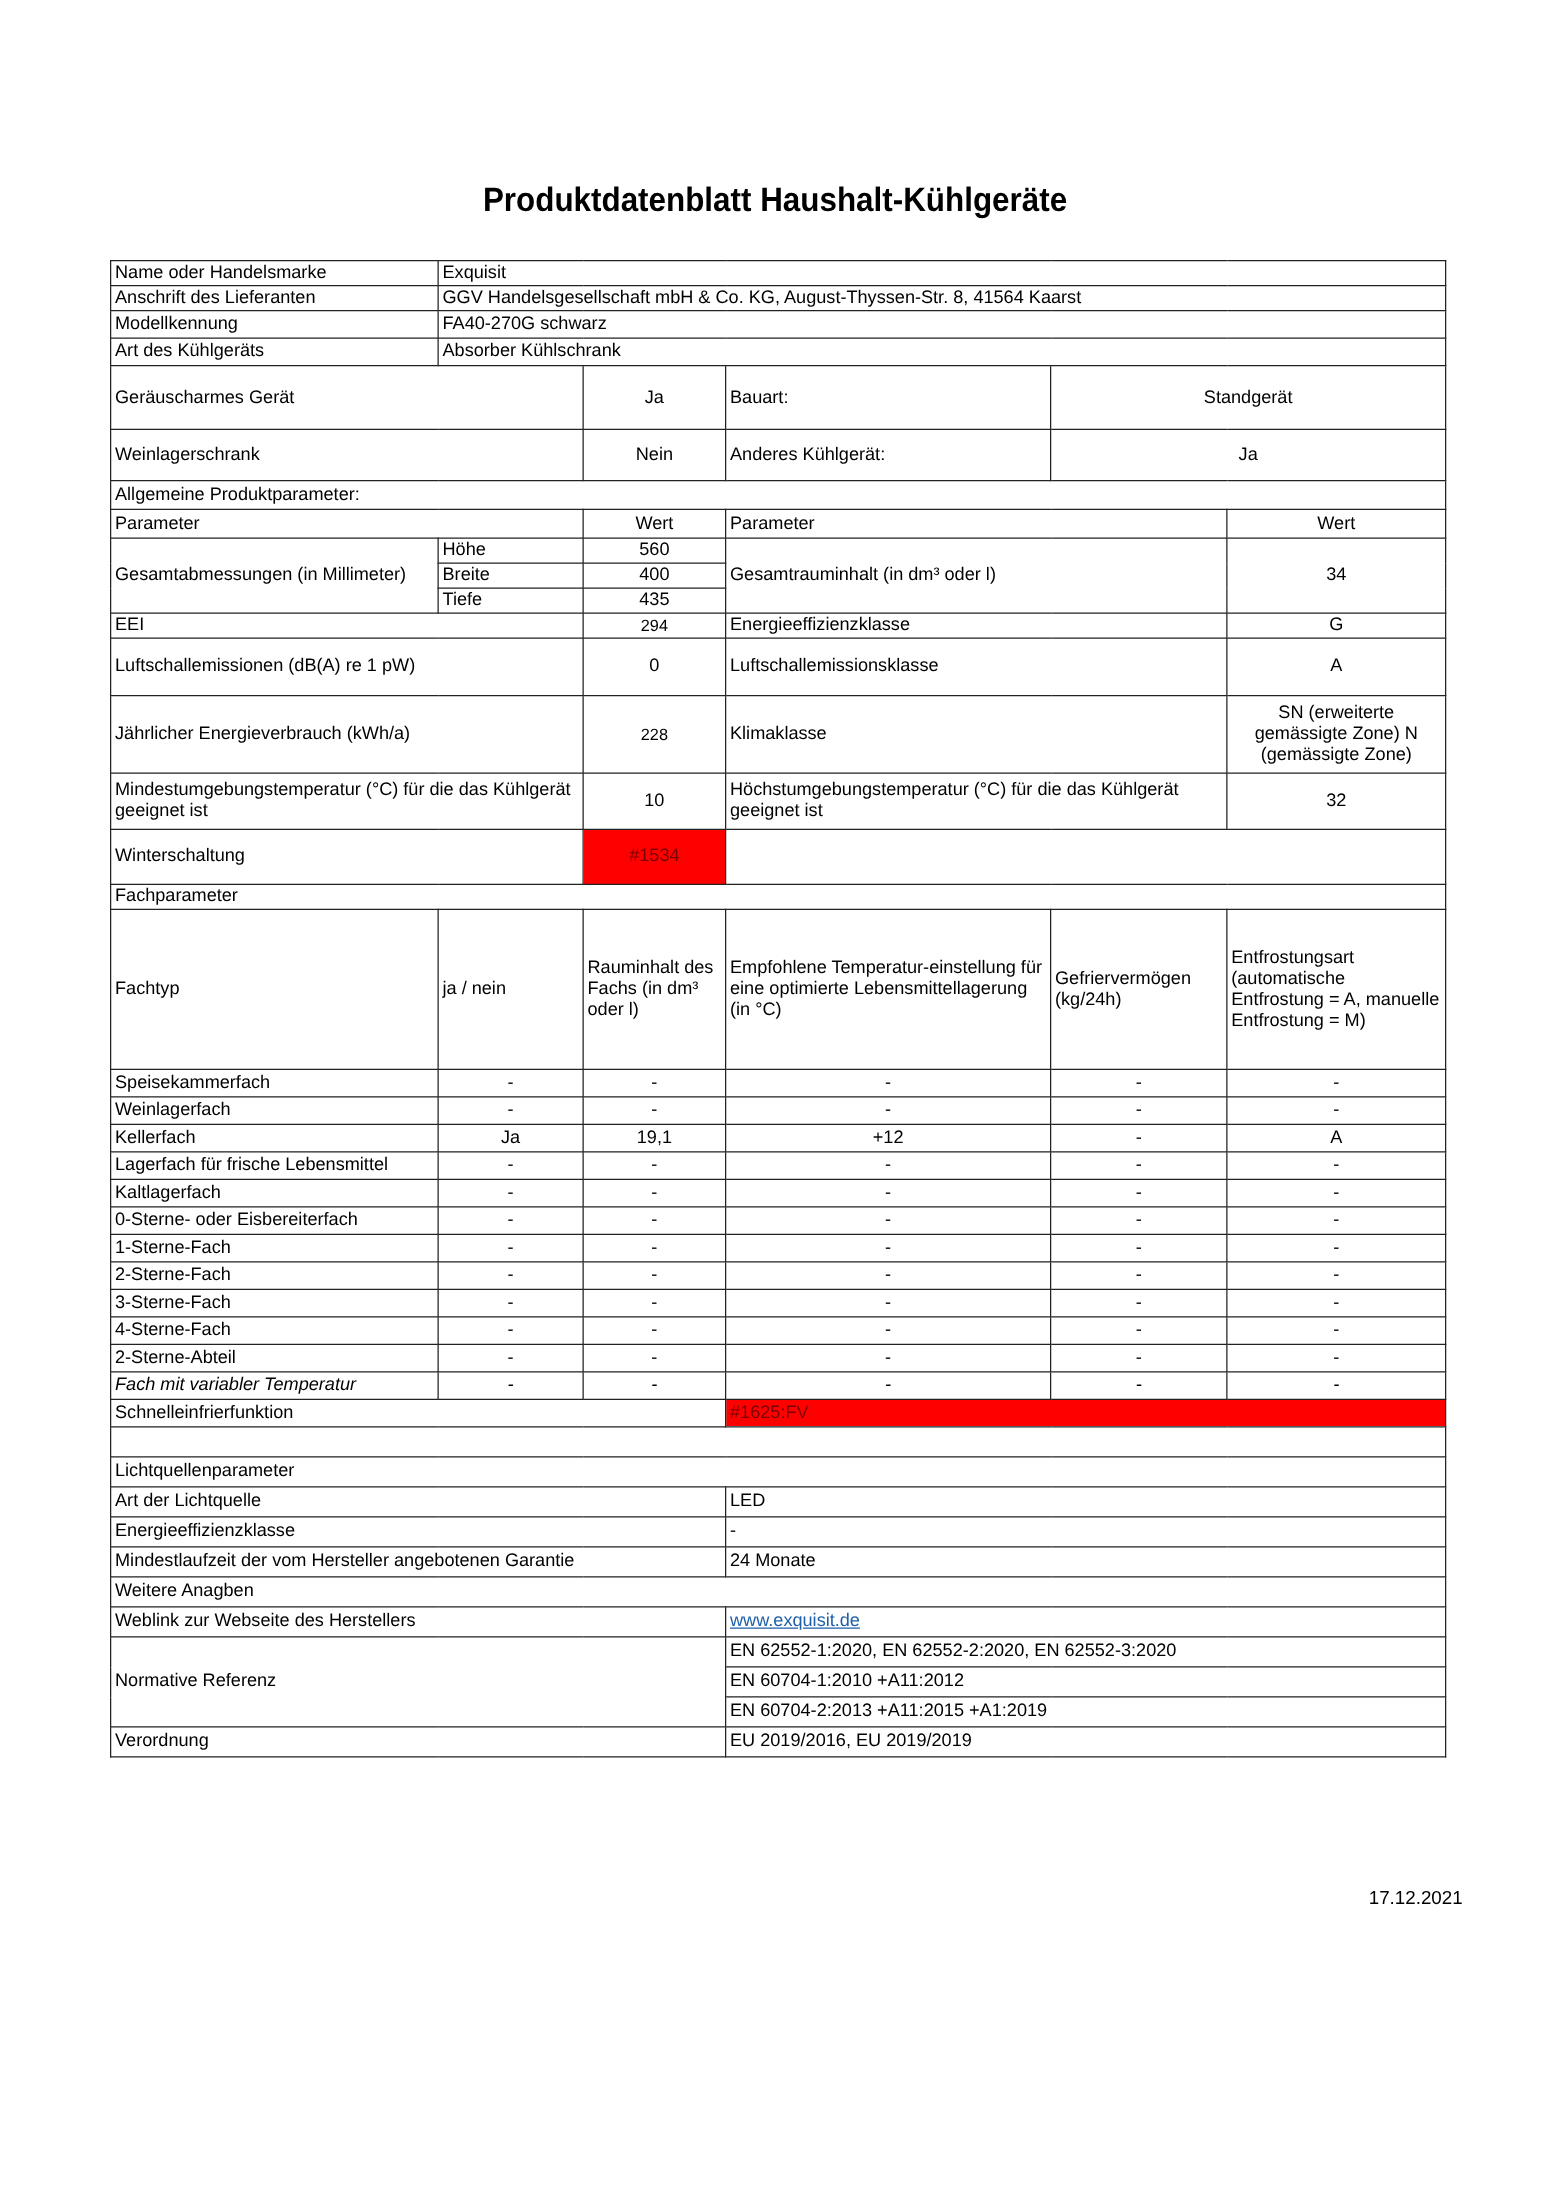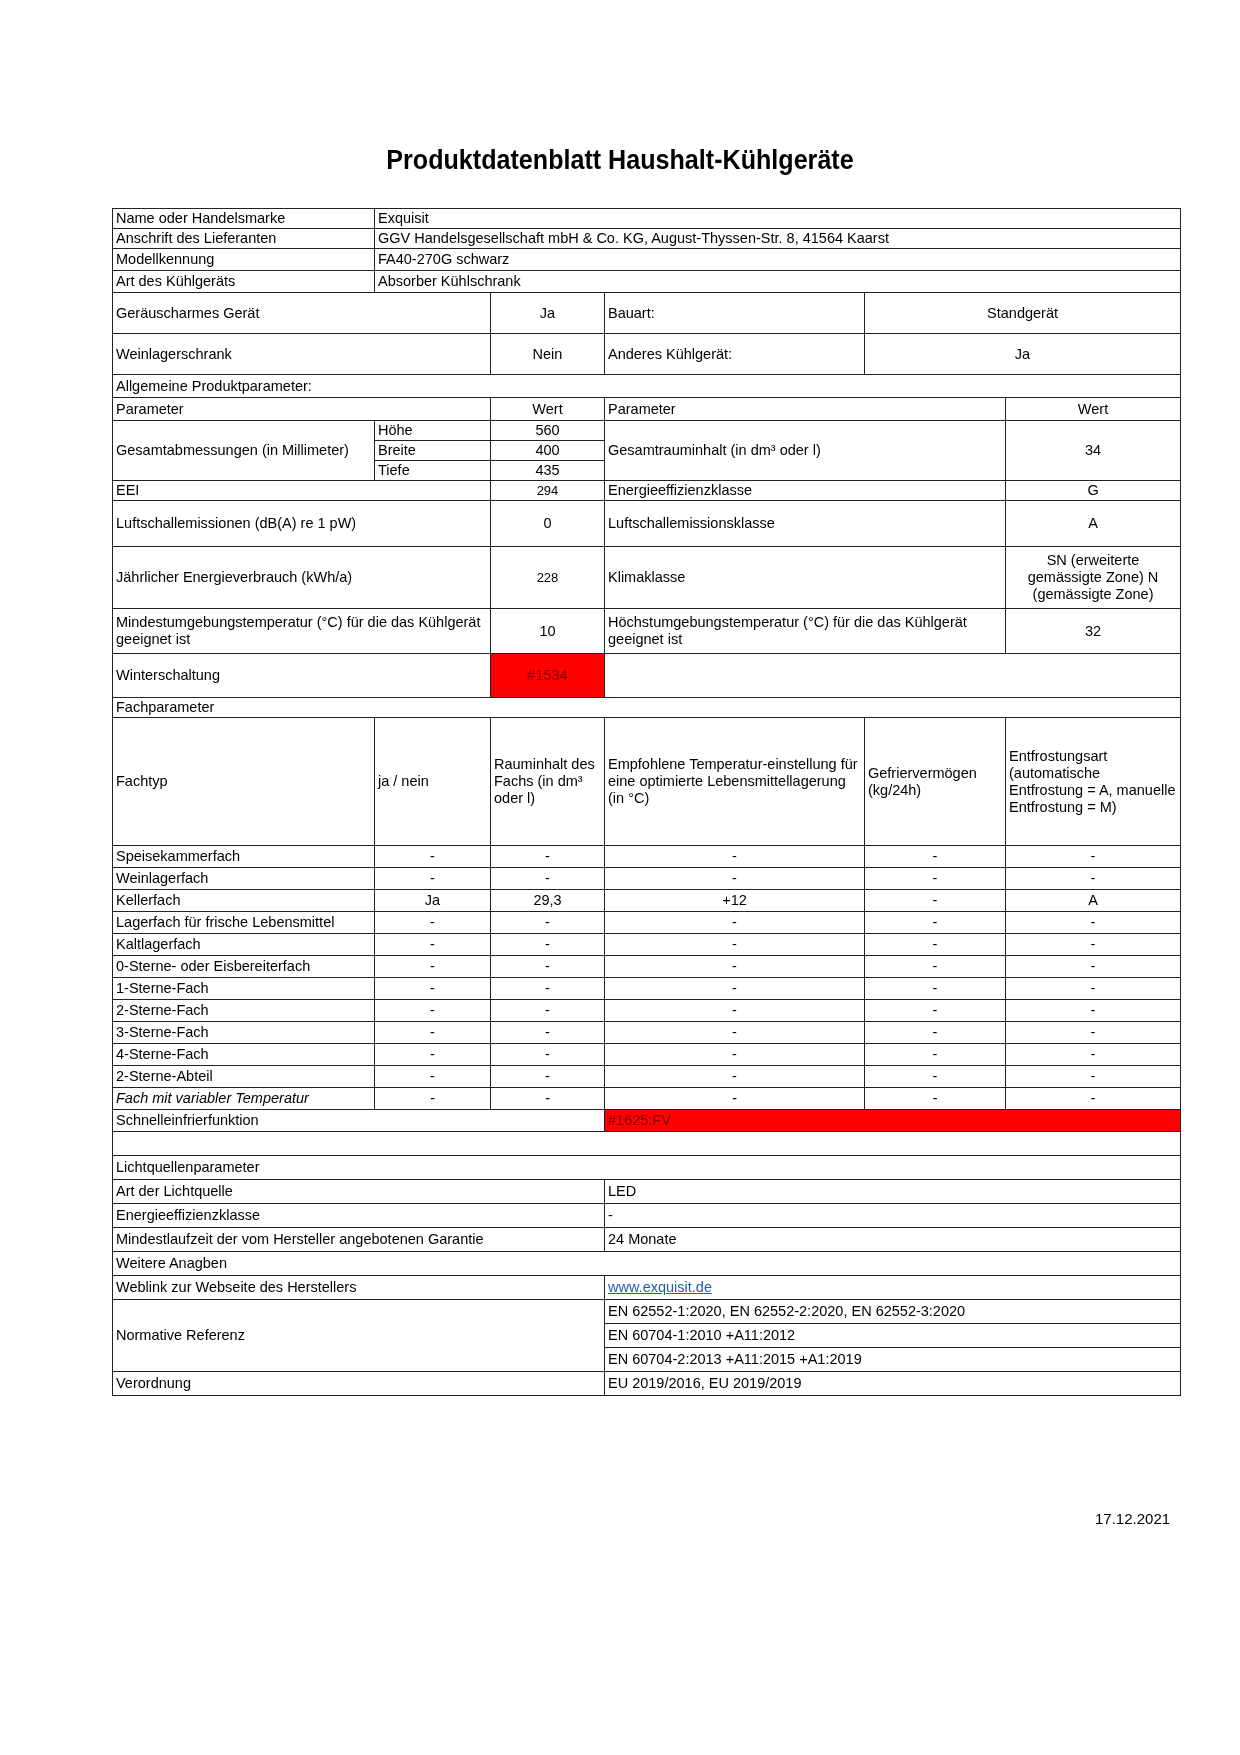--- a/index.html
+++ b/index.html
@@ -1,18 +1,18 @@
 <!DOCTYPE html>
 <html><head>
 <meta charset="utf-8">
 <style>
   html, body { margin:0; padding:0; background:#fff; }
   body { width:1240px; height:1755px; position:relative; font-family:"Liberation Sans", sans-serif; color:#000; }
   .title { position:absolute; top:145px; left:0; width:1240px; text-align:center; font-family:"Liberation Sans", sans-serif; font-weight:bold; font-size:27px; transform:scaleX(0.93); }
-  table.sheet { position:absolute; left:112px; top:208px; width:1068px; border-collapse:collapse; table-layout:fixed; font-size:14.5px; }
+  table.sheet { position:absolute; left:88px; top:208px; width:1068px; border-collapse:collapse; table-layout:fixed; font-size:14.5px; }
   table.sheet td { border:1px solid #222; padding:0 3px; vertical-align:middle; white-space:nowrap; overflow:hidden; line-height:17px; }
   table.sheet td.c { text-align:center; }
   table.sheet td.wrap { white-space:normal; }
   .red { background:#ff0000; color:#7a0000;margin-top:40px; }
   .link { color:#1f5fa8; text-decoration:underline; }
   .date { position:absolute; left:1095px; top:1510px; font-size:15px; }
 </style>
 </head>
 <body>
 
@@ -38,21 +38,21 @@
     <td colspan="5">GGV Handelsgesellschaft mbH &amp; Co. KG, August-Thyssen-Str. 8, 41564 Kaarst</td>
   </tr>
   <tr style="height:22px">
     <td>Modellkennung</td>
     <td colspan="5">FA40-270G schwarz</td>
   </tr>
   <tr style="height:22px">
     <td>Art des Kühlgeräts</td>
     <td colspan="5">Absorber Kühlschrank</td>
   </tr>
-  <tr style="height:41px">
+  <tr style="height:51px">
     <td colspan="2">Geräuscharmes Gerät</td>
     <td class="c">Ja</td>
     <td>Bauart:</td>
     <td colspan="2" class="c">Standgerät</td>
   </tr>
   <tr style="height:41px">
     <td colspan="2">Weinlagerschrank</td>
     <td class="c">Nein</td>
     <td>Anderes Kühlgerät:</td>
     <td colspan="2" class="c">Ja</td>
@@ -137,21 +137,21 @@
         <td>Weinlagerfach</td>
         <td class="c">-</td>
         <td class="c">-</td>
         <td class="c">-</td>
         <td class="c">-</td>
         <td class="c">-</td>
       </tr>
       <tr style="height: 22px;">
         <td>Kellerfach</td>
         <td class="c">Ja</td>
-        <td class="c">29,3</td>
+        <td class="c">19,1</td>
         <td class="c">+12</td>
         <td class="c">-</td>
         <td class="c">A</td>
       </tr>
       <tr style="height: 22px;">
         <td>Lagerfach für frische Lebensmittel</td>
         <td class="c">-</td>
         <td class="c">-</td>
         <td class="c">-</td>
         <td class="c">-</td>

